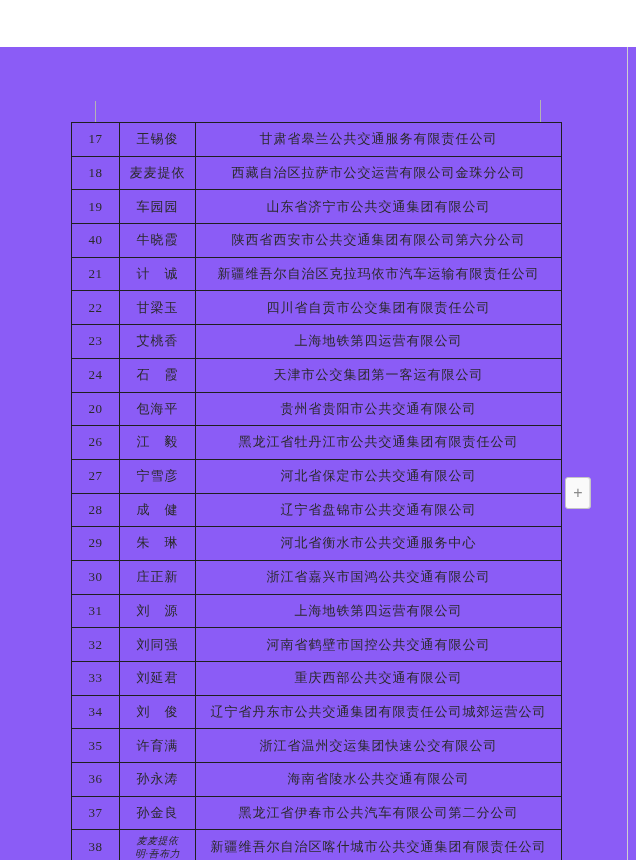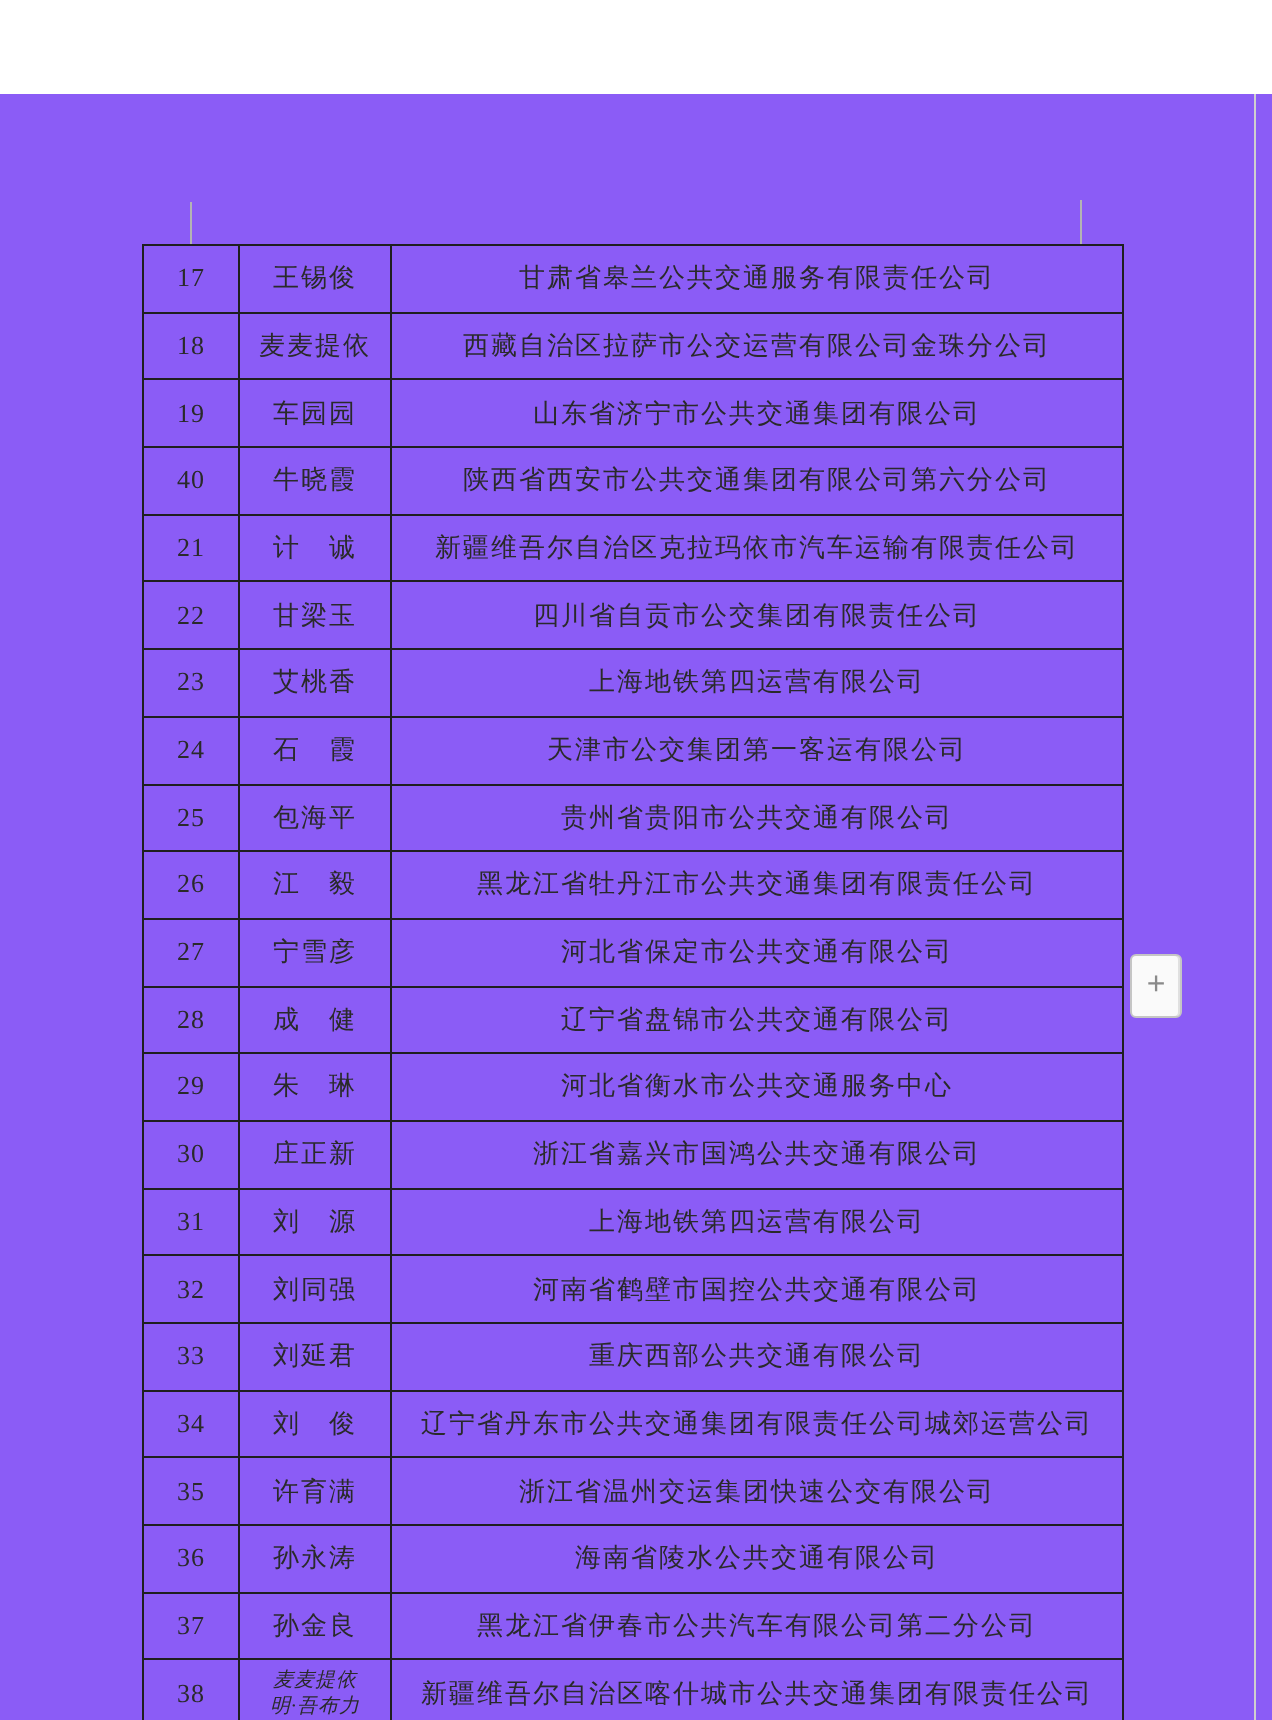--- a/index.html
+++ b/index.html
@@ -105,21 +105,21 @@
           <td class="num-cell">23</td>
           <td class="name-cell">艾桃香</td>
           <td class="company-cell">上海地铁第四运营有限公司</td>
         </tr>
         <tr>
           <td class="num-cell">24</td>
           <td class="name-cell">石　霞</td>
           <td class="company-cell">天津市公交集团第一客运有限公司</td>
         </tr>
         <tr>
-          <td class="num-cell">25</td>
+          <td class="num-cell">20</td>
           <td class="name-cell">包海平</td>
           <td class="company-cell">贵州省贵阳市公共交通有限公司</td>
         </tr>
         <tr>
           <td class="num-cell">26</td>
           <td class="name-cell">江　毅</td>
           <td class="company-cell">黑龙江省牡丹江市公共交通集团有限责任公司</td>
         </tr>
         <tr>
           <td class="num-cell">27</td>

